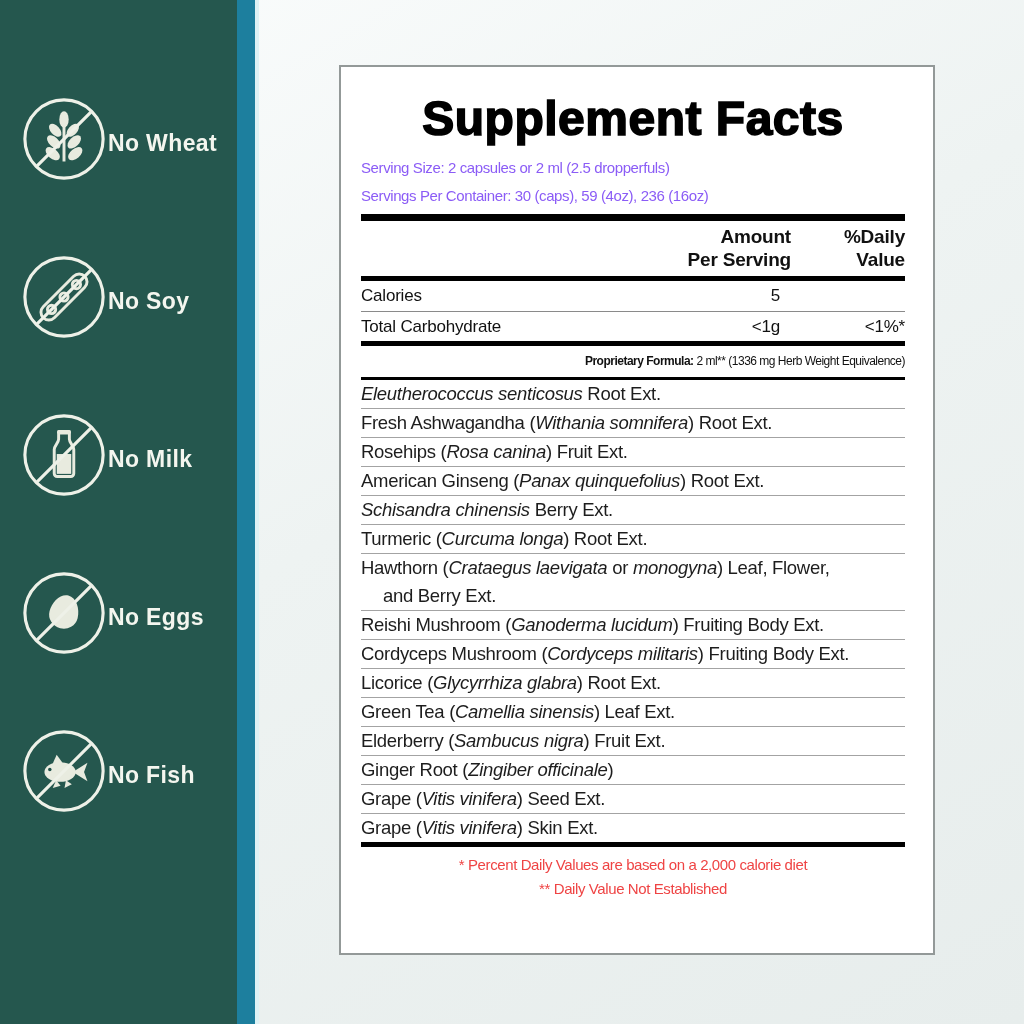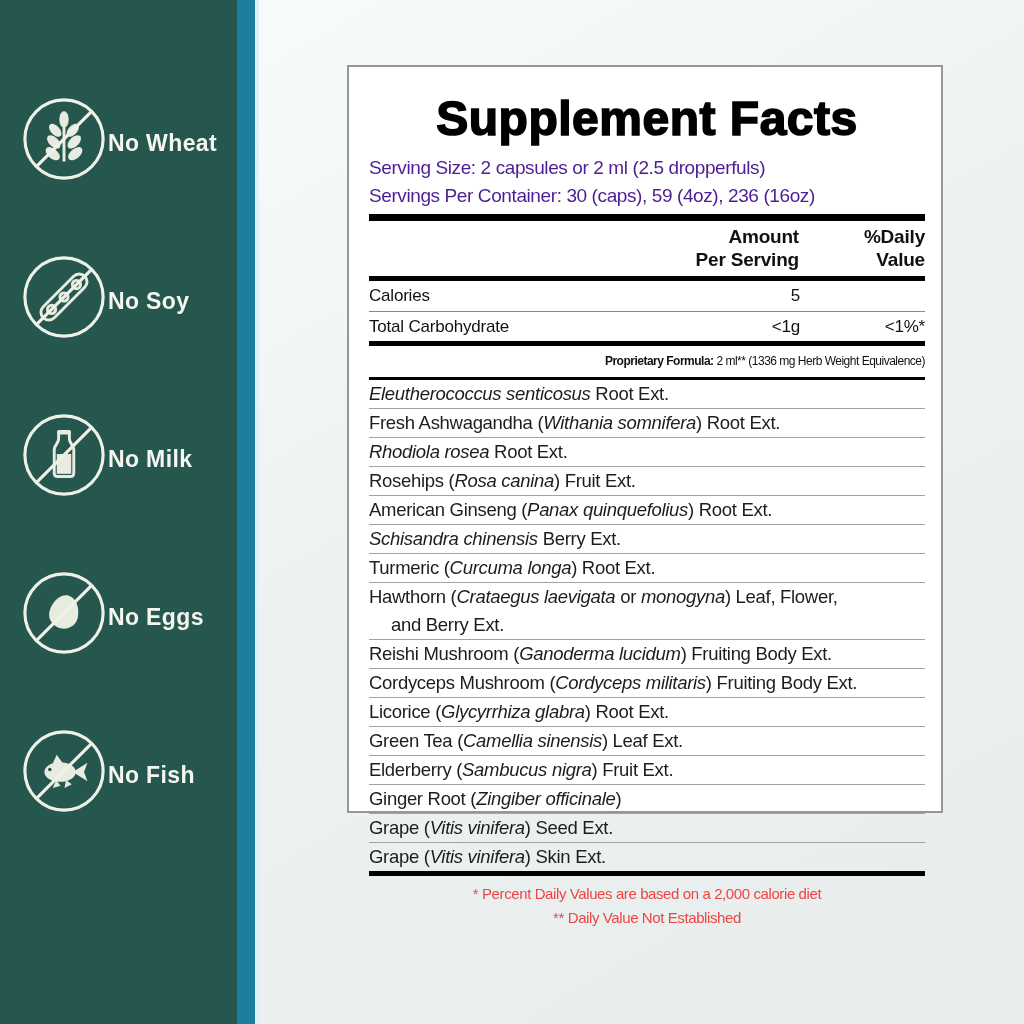--- a/index.html
+++ b/index.html
@@ -22,30 +22,30 @@
   .stripe-light { width:4px;  height:1024px; background:#ddf2f5; flex:none; }
   .side-item { height:158px; display:flex; flex-direction:row; align-items:center; flex:none; }
   .side-icon { width:88px; height:88px; display:block; }
   .side-label {
     margin-top:8px; color:#f4f6ef; font-size:23px; font-weight:600;
     letter-spacing:0.4px; white-space:nowrap;
   }
   
   .main { position:relative; flex:1; }
   .card {
-    position:absolute; left:88px; top:65px; width:596px; height:748px;
-    background:#ffffff; border:2px solid #939998; padding:14px 16px 0 20px;
+    position:absolute; left:80px; top:65px; width:596px; height:890px;
+    background:#ffffff; border:2px solid #939998; padding:14px 28px 0 20px;
     color:#111;
   }
   .sf-title {
     margin:12px 0 8px 0; text-align:center; color:#000;
     font-size:48px; font-weight:bold; letter-spacing:0.5px;
     -webkit-text-stroke:1.6px #000; line-height:1.1;
   }
-  .serving { font-size:19px; line-height:28px; letter-spacing:-0.4px; color:#4c1d95; }
+  .serving { font-size:15px; line-height:28px; letter-spacing:-0.4px; color:#8b5cf6; }
   .bar  { background:#000; }
   .bar7 { height:7px; margin-top:4px; }
   .bar5 { height:5px; }
   .bar3 { height:3px; }
   .cols { display:grid; grid-template-columns:430px 1fr; padding:4px 0 5px 0;gap:10px; }
   .col-h { text-align:right; font-size:19px; font-weight:bold; line-height:23px; letter-spacing:-0.2px; }
   .col-h span { display:block; }
   .nut-rows .nut-row {
     display:grid; grid-template-columns:1fr 158px 125px;
     font-size:17px; line-height:29px; height:30px; letter-spacing:-0.2px;
@@ -168,21 +168,20 @@
           </div>
         </div>
       <div class="bar bar5"></div>
 
       <div class="prop" id="prop-row"><span class="bd">Proprietary Formula:</span><span> 2 ml** (1336 mg Herb Weight Equivalence)</span></div>
       <div class="bar bar3"></div>
 
       <div class="ing-rows" id="ing-rows">
           <div class="ing-row"><span class="it">Eleutherococcus senticosus</span><span> Root Ext.</span></div>
           <div class="ing-row"><span>Fresh Ashwagandha (</span><span class="it">Withania somnifera</span><span>) Root Ext.</span></div>
-          <div class="ing-row"><span class="it">Rhodiola rosea</span><span> Root Ext.</span></div>
           <div class="ing-row"><span>Rosehips (</span><span class="it">Rosa canina</span><span>) Fruit Ext.</span></div>
           <div class="ing-row"><span>American Ginseng (</span><span class="it">Panax quinquefolius</span><span>) Root Ext.</span></div>
           <div class="ing-row"><span class="it">Schisandra chinensis</span><span> Berry Ext.</span></div>
           <div class="ing-row"><span>Turmeric (</span><span class="it">Curcuma longa</span><span>) Root Ext.</span></div>
           <div class="ing-row"><span>Hawthorn (</span><span class="it">Crataegus laevigata</span><span> or </span><span class="it">monogyna</span><span>) Leaf, Flower,</span><br><span>and Berry Ext.</span></div>
           <div class="ing-row"><span>Reishi Mushroom (</span><span class="it">Ganoderma lucidum</span><span>) Fruiting Body Ext.</span></div>
           <div class="ing-row"><span>Cordyceps Mushroom (</span><span class="it">Cordyceps militaris</span><span>) Fruiting Body Ext.</span></div>
           <div class="ing-row"><span>Licorice (</span><span class="it">Glycyrrhiza glabra</span><span>) Root Ext.</span></div>
           <div class="ing-row"><span>Green Tea (</span><span class="it">Camellia sinensis</span><span>) Leaf Ext.</span></div>
           <div class="ing-row"><span>Elderberry (</span><span class="it">Sambucus nigra</span><span>) Fruit Ext.</span></div>

